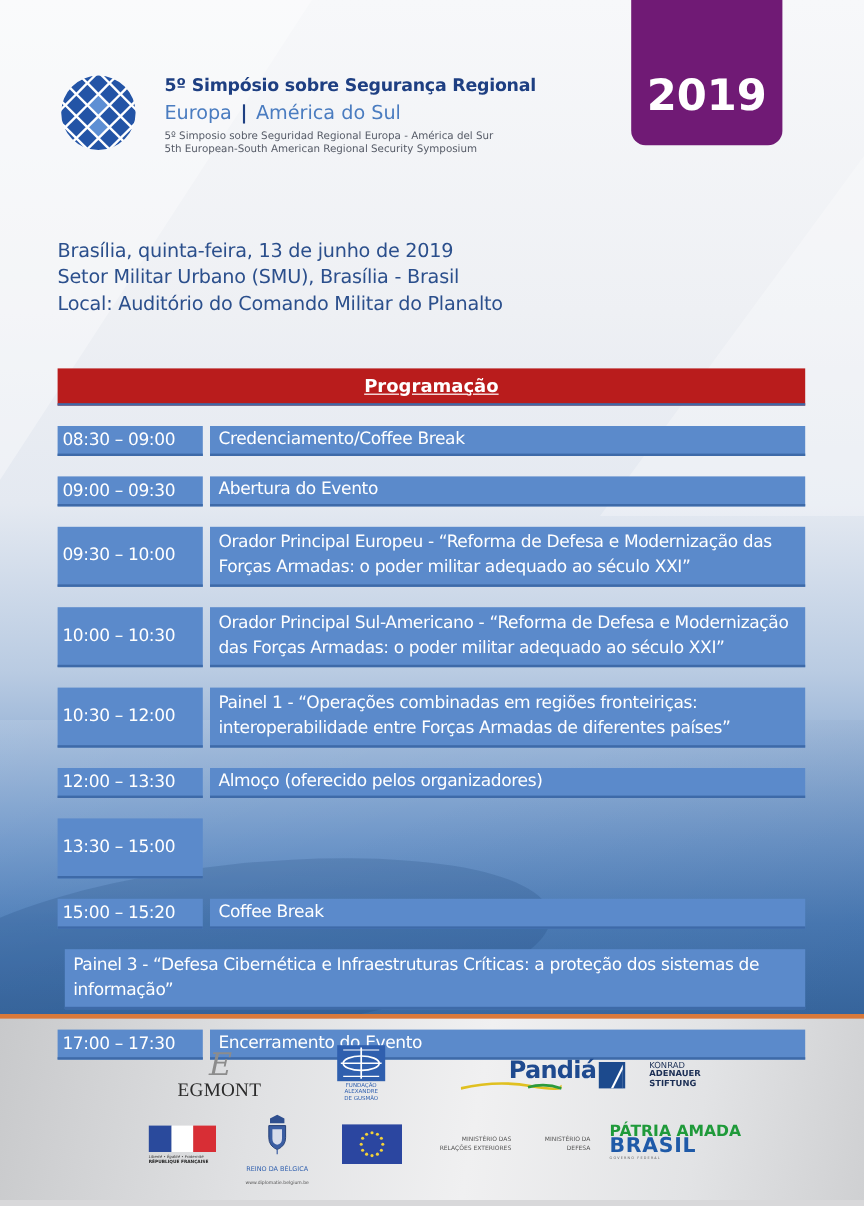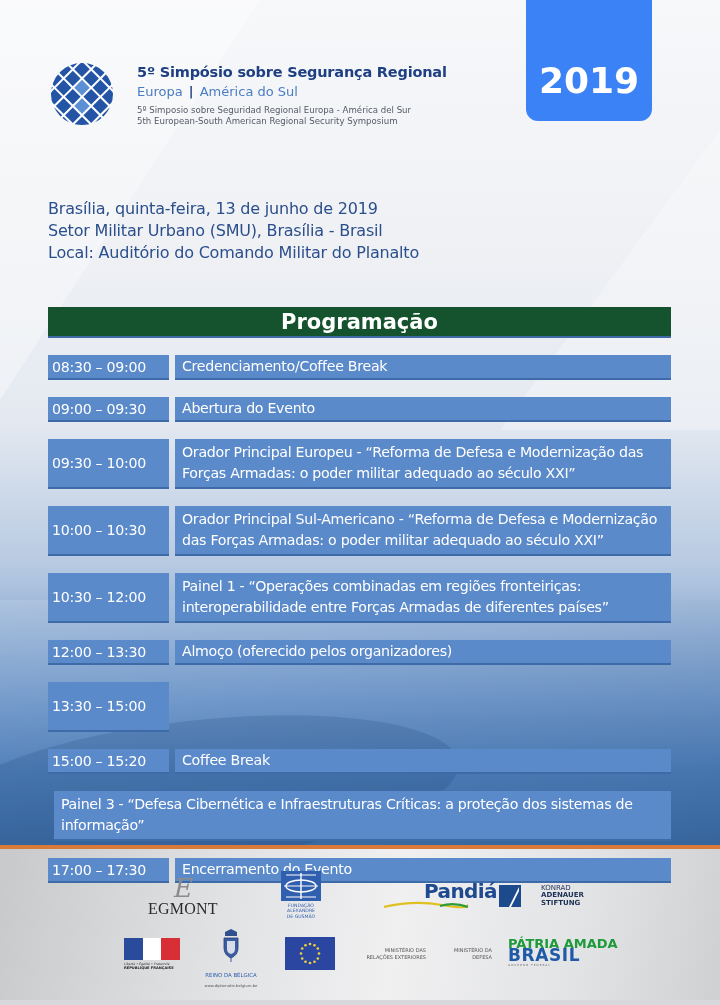--- a/index.html
+++ b/index.html
@@ -29,41 +29,42 @@
   .footer {
     position: absolute; left: 0; top: 849px; width: 720px; height: 156px;
     background: linear-gradient(100deg, #c8c9cb 0%, #e0e1e3 30%, #f0f0f1 55%, #e2e3e5 80%, #cfd0d2 100%);
   }
   .footer-bottom { position: absolute; left: 0; top: 1000px; width: 720px; height: 5px; background: #d8d8da; }
 
   
   .globe { position: absolute; left: 50px; top: 62px; width: 64px; height: 64px; }
   .title-block { position: absolute; left: 137px; top: 64px; }
   .title-main { font-family: "DejaVu Sans", sans-serif; font-weight: bold; font-size: 14.5px; color: #1e3f82; letter-spacing: -0.2px; white-space: nowrap; }
-  .title-sub { font-size: 13px; color: #4a7cc0; margin-top: 4px; white-space: nowrap; }
+  .title-sub { font-size: 16px; color: #4a7cc0; margin-top: 4px; white-space: nowrap; }
   .title-sub .sep { color: #1e3f82; font-weight: bold; margin: 0 2px; }
   .title-es, .title-en { font-size: 8.6px; color: #555a66; white-space: nowrap; line-height: 11px; }
   .title-es { margin-top: 6px; }
 
   .year-tab {
     position: absolute; left: 526px; top: 0; width: 126px; height: 121px;
-    background: #3b82f6; border-radius: 0 0 12px 12px;
+    background: #701a75; border-radius: 0 0 12px 12px;
     display: flex; align-items: flex-end; justify-content: center; padding-bottom: 20px;
   }
   .year-tab span { color: #ffffff; font-weight: bold; font-size: 36px; letter-spacing: 0px; }
 
   .info { position: absolute; left: 48px; top: 198px; }
   .info div { font-size: 16px; color: #2b4f8c; line-height: 22px; white-space: nowrap; letter-spacing: -0.2px; }
 
   
   .sched { position: absolute; left: 48px; top: 307px; width: 623px; }
   .sched-head {
-    height: 31px; background: #14532d; color: #fff; font-weight: bold; font-size: 21px;
+    height: 31px; background: #b91c1c; color: #fff; font-weight: bold; font-size: 15px;
     display: flex; align-items: center; justify-content: center;
     border-bottom: 2px solid #3e6aa8;
+    text-decoration: underline;
   }
   .row { display: flex; margin-top: 17px; }
   .cell-time, .cell-desc {
     background: #5b8acb; color: #ffffff; font-size: 14.2px; letter-spacing: -0.3px;
     border-bottom: 2px solid #3e6aa8; display: flex; align-items: center;
   }
   .cell-time { width: 121px; padding-left: 4px; white-space: nowrap; }
   .cell-desc { flex: 1; margin-left: 6px; padding-left: 7px; padding-right: 6px; line-height: 21px; }
   .row.h1 .cell-time, .row.h1 .cell-desc { height: 25px; }
   .row.h2 .cell-time, .row.h2 .cell-desc { height: 50px; }

